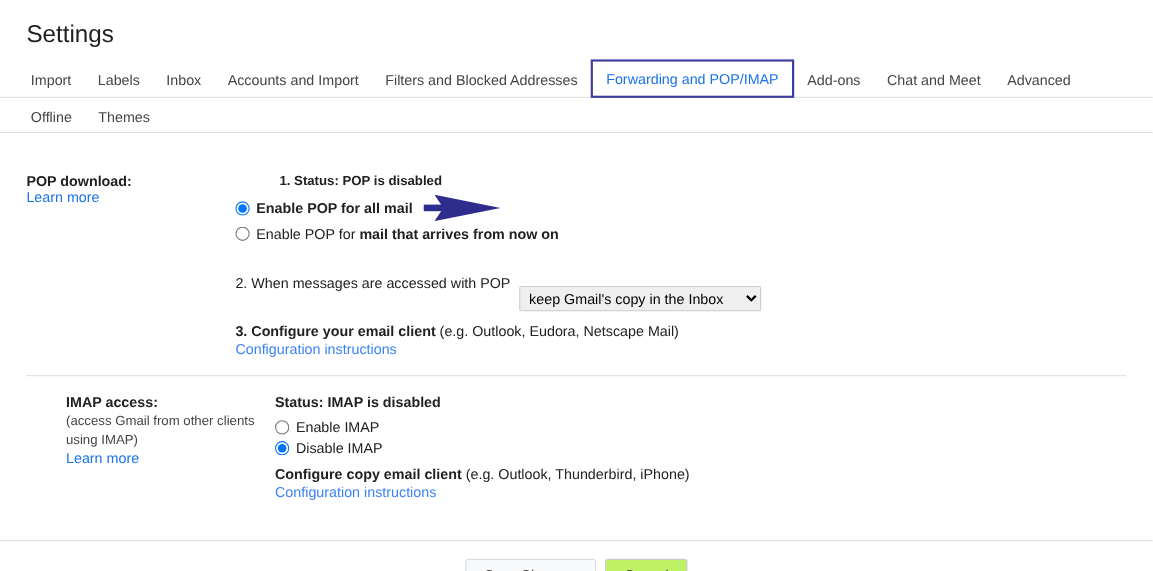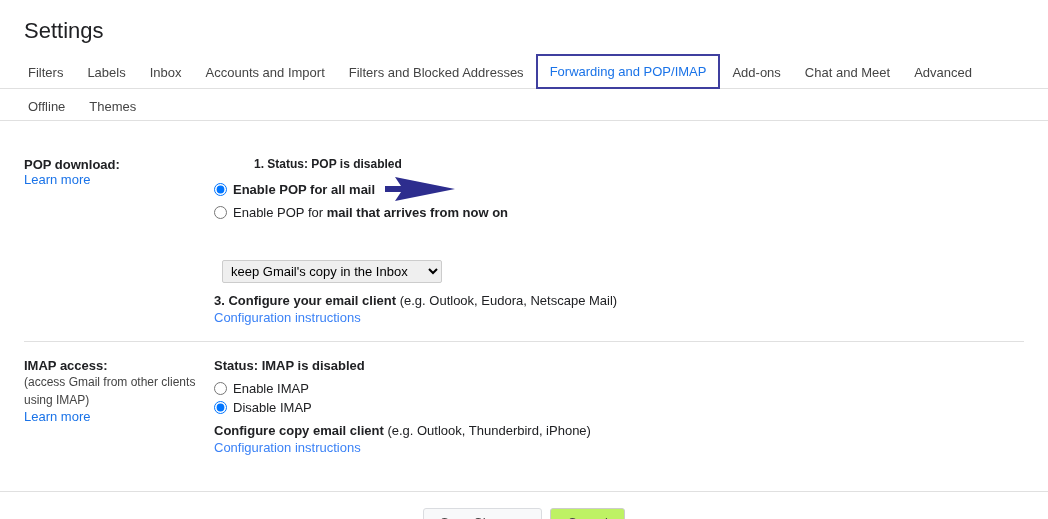--- a/index.html
+++ b/index.html
@@ -192,21 +192,21 @@
     .section-gap {
       margin-top: 8px;
     }
   </style>
 </head>
 <body>
 
 <h1 class="page-title">Settings</h1>
 
 <nav class="nav-tabs">
-  <a class="nav-tab">Filters</a>
+  <a class="nav-tab">Import</a>
   <a class="nav-tab">Labels</a>
   <a class="nav-tab">Inbox</a>
   <a class="nav-tab">Accounts and Import</a>
   <a class="nav-tab">Filters and Blocked Addresses</a>
   <a class="nav-tab active highlighted">Forwarding and POP/IMAP</a>
   <a class="nav-tab">Add-ons</a>
   <a class="nav-tab">Chat and Meet</a>
   <a class="nav-tab">Advanced</a>
 </nav>
 
@@ -241,37 +241,38 @@
       </div>
 
       <div class="radio-option">
         <input type="radio" name="pop" id="pop-now" style="">
         <label for="pop-now">
           <span>Enable POP for </span><span style="font-weight:bold;">mail that arrives from now on</span>
         </label>
       </div>
 
       <div class="pop-message-row">
+        <span>2. When messages are accessed with POP</span>
         <select>
           <option>keep Gmail's copy in the Inbox</option>
           <option>archive Gmail's copy</option>
           <option>delete Gmail's copy</option>
           <option>mark Gmail's copy as read</option>
         </select>
       </div>
 
       <div class="configure-row">
         <span><strong>3. Configure your email client</strong><span> (e.g. Outlook, Eudora, Netscape Mail)</span></span>
         <a class="config-instructions-link">Configuration instructions</a>
       </div>
 
     </div>
   </div>
 
-  <div class="settings-section" style="border-bottom:none;">
+  <div class="settings-section" style="border-bottom:none;margin-left:36px;">
     <div class="section-label">
       <div class="section-label-title">IMAP access:</div>
       <div class="section-label-sub">
         <span>(access Gmail from other clients</span><br>
         <span>using IMAP)</span>
       </div>
       <a class="learn-more-link">Learn more</a>
     </div>
     <div class="section-content">
 

